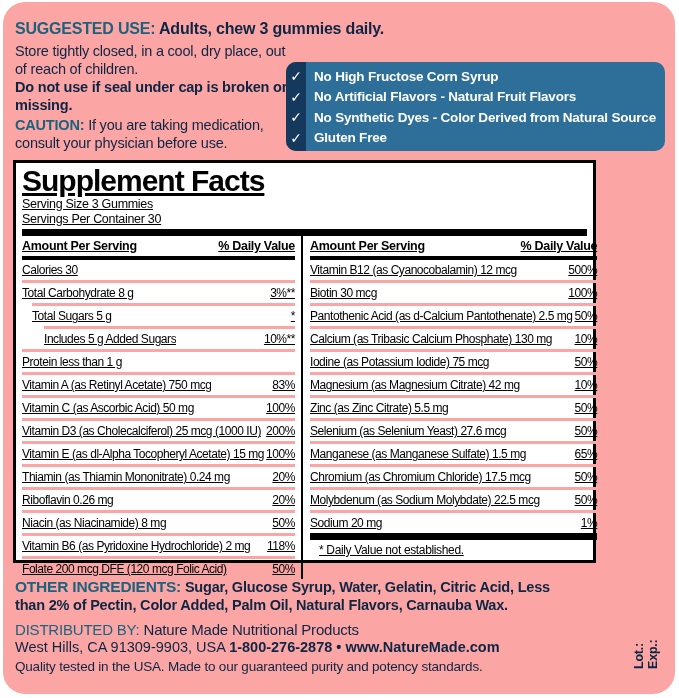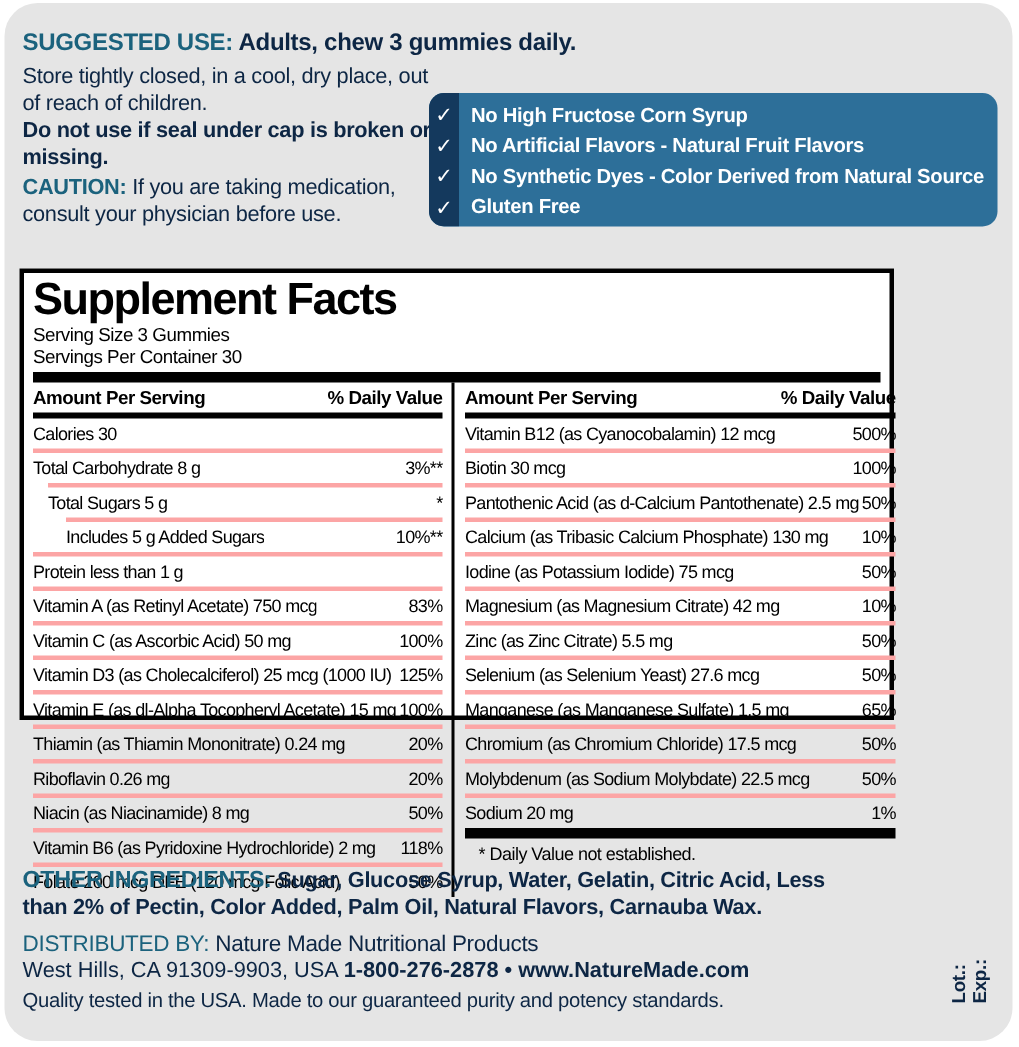--- a/index.html
+++ b/index.html
@@ -3,21 +3,21 @@
 <meta charset="utf-8">
 <style>
   html,body{margin:0;padding:0;}
   body{
     width:679px;height:698px;position:relative;background:#ffffff;
     font-family:"Liberation Sans","DejaVu Sans",sans-serif;
     -webkit-font-smoothing:antialiased;
   }
   .label{
     position:absolute;left:3px;top:2px;right:4px;bottom:4px;
-    background:#e5e5e5;overflow:hidden;border-radius:22px;
+    background:#fca5a5;overflow:hidden;border-radius:22px;
   }
   
   .top-block{position:absolute;left:12px;top:18px;width:640px;color:#0d2644;}
   .su-line1{font-size:16px;font-weight:700;letter-spacing:-.2px;color:#0d2644;}
   .teal{color:#1b627d;}
   .su-body{width:276px;font-size:14.5px;line-height:18px;letter-spacing:-.2px;margin-top:4px;font-weight:500;}
   .su-body .bold{font-weight:700;}
   .caution-line{margin-top:2px;}
   
   .claims-box{
@@ -30,23 +30,23 @@
   .claim-check{
     width:20px;flex:0 0 20px;text-align:center;color:#ffffff;
     font-weight:700;font-size:14px;line-height:20px;
   }
   .claim-text{
     margin-left:8px;color:#ffffff;font-weight:700;font-size:13.5px;
     letter-spacing:-.2px;white-space:nowrap;
   }
   
   .facts{
-    position:absolute;left:10px;top:177px;width:583px;height:301px;
+    position:absolute;left:10px;top:158px;width:583px;height:403px;
     background:#ffffff;border:3px solid #000;box-sizing:border-box;
-    padding:2px 6px 0 6px;color:#000;
+    padding:2px 6px 0 6px;color:#000;text-decoration:underline;
   }
   .facts-title{font-size:30px;font-weight:700;letter-spacing:-1px;line-height:32px;}
   .serving{font-size:12.5px;line-height:14.5px;letter-spacing:-.3px;font-weight:500;}
   .bar-thick{height:7px;background:#000;margin-top:3px;}
   .cols{display:flex;margin-top:0;}
   .col{box-sizing:border-box;}
   .col.left{width:283px;padding-right:6px;}
   .col.right{flex:1;padding-left:7px;border-left:2px solid #000;}
   .col-header{
     display:flex;justify-content:space-between;align-items:center;
@@ -161,21 +161,21 @@
         <div class="frow">
             <span class="fl">Vitamin A (as Retinyl Acetate) 750 mcg</span>
             <span class="fv">83%</span>
           </div>
         <div class="frow">
             <span class="fl">Vitamin C (as Ascorbic Acid) 50 mg</span>
             <span class="fv">100%</span>
           </div>
         <div class="frow">
             <span class="fl">Vitamin D3 (as Cholecalciferol) 25 mcg (1000 IU)</span>
-            <span class="fv">125%</span>
+            <span class="fv">200%</span>
           </div>
         <div class="frow">
             <span class="fl">Vitamin E (as dl-Alpha Tocopheryl Acetate) 15 mg</span>
             <span class="fv">100%</span>
           </div>
         <div class="frow">
             <span class="fl">Thiamin (as Thiamin Mononitrate) 0.24 mg</span>
             <span class="fv">20%</span>
           </div>
         <div class="frow">

